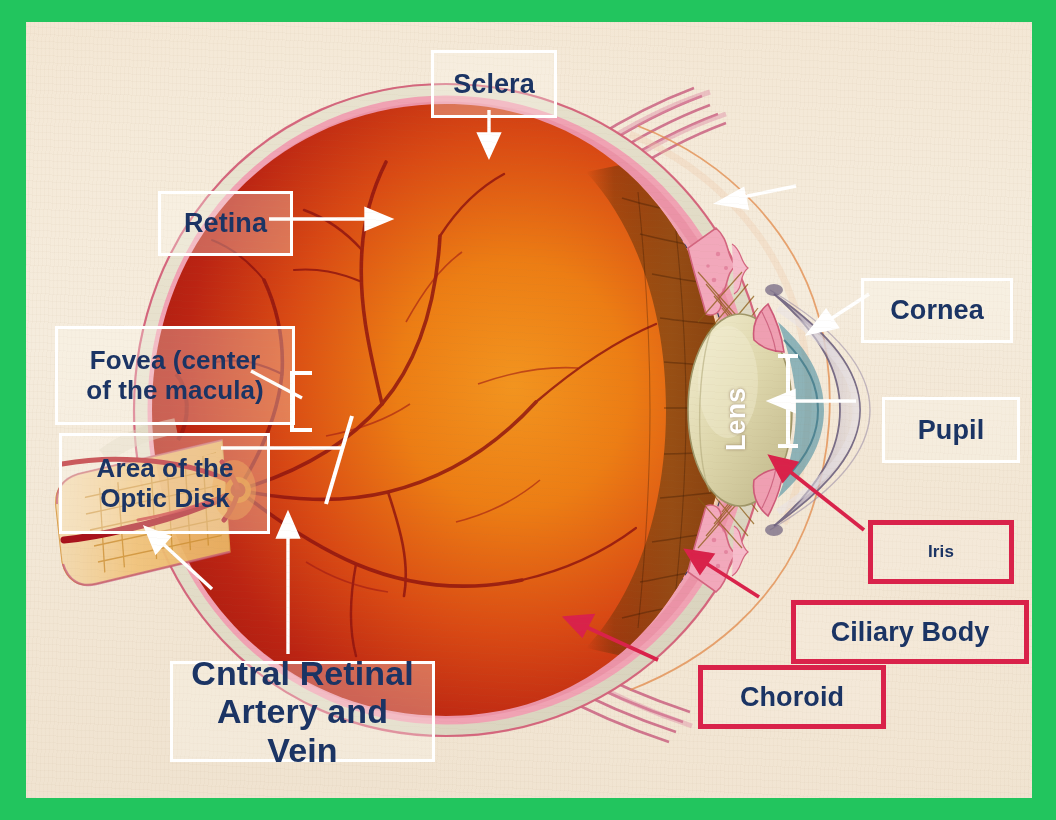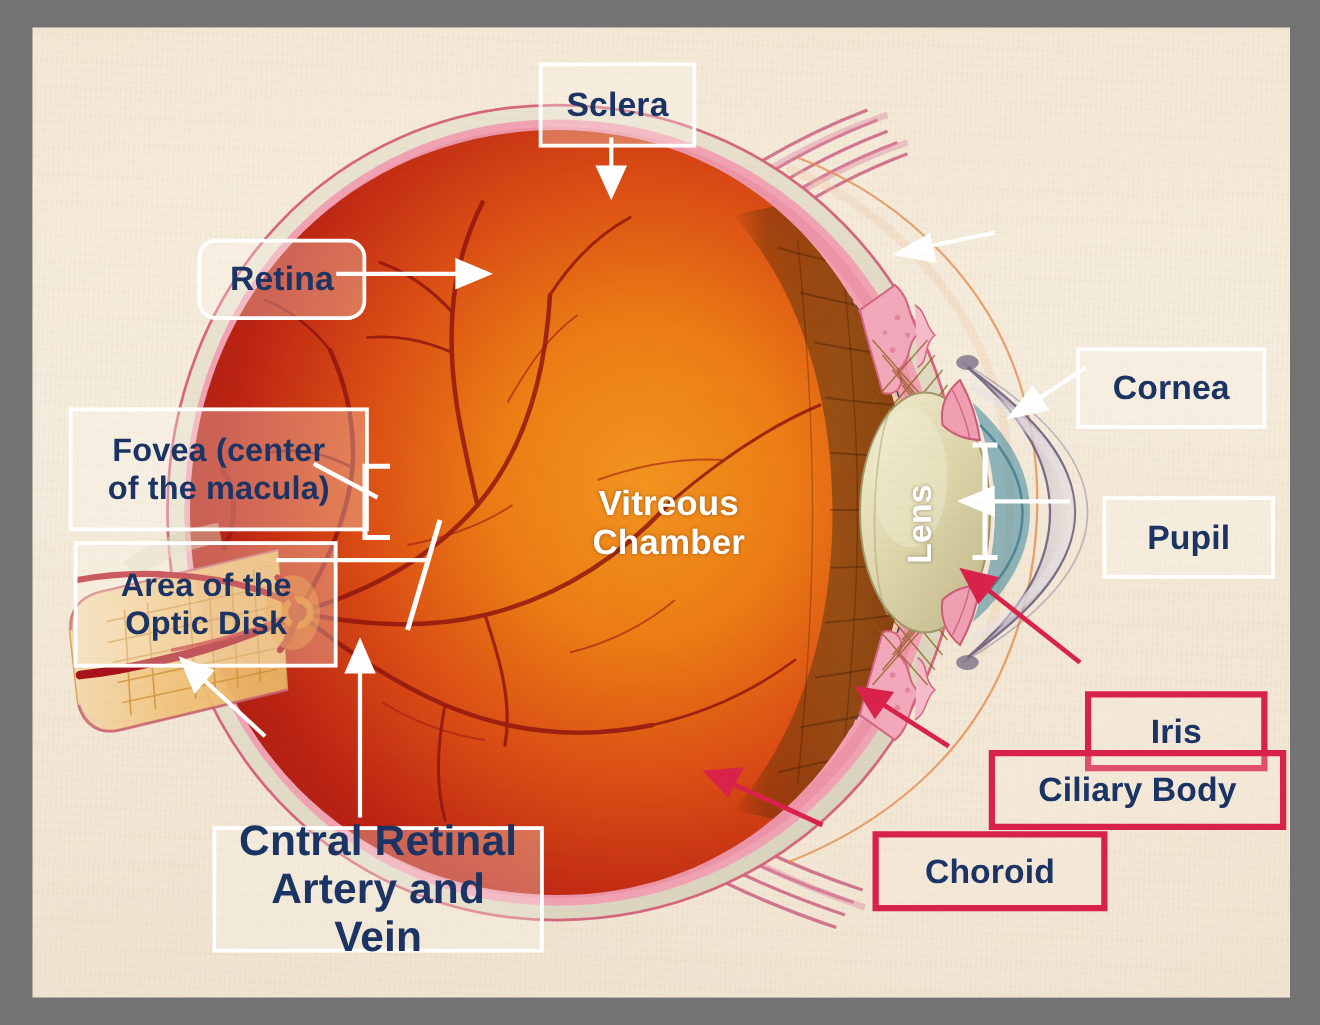--- a/index.html
+++ b/index.html
@@ -5,21 +5,21 @@
 <style>
   html,body{margin:0;padding:0;background:#3f4a6b;}
   body{
     font-family:"Liberation Sans", sans-serif;
     -webkit-font-smoothing:antialiased;
   }
   #stage{
     position:relative;
     width:1056px; height:820px;
     box-sizing:border-box;
-    background:#737373;
+    background:#22c55e;
     padding:22px 24px 22px 26px;
     overflow:hidden;
   }
   #paper{
     position:relative;
     width:100%; height:100%;
     background:
       radial-gradient(ellipse 70% 60% at 30% 25%, #f6ecdc 0%, rgba(246,236,220,0) 62%),
       radial-gradient(ellipse 80% 70% at 78% 78%, #f3e7d5 0%, rgba(243,231,213,0) 60%),
       linear-gradient(176deg,#f3e6d3 0%,#f5ecdd 38%,#f2e6d4 70%,#efe2cf 100%);
@@ -407,41 +407,39 @@
         <polygon points="661,529 686,533 674,550"></polygon>
 
         <line x1="632" y1="638" x2="558" y2="604"></line>
         <polygon points="540,596 566,594 556,613"></polygon>
       </g>
     </svg>
 
     <div class="lbl white" style="left:405px;top:28px;width:98px;height:52px;font-size:27px;">Sclera</div>
 
 
-    <div class="lbl white" style="left:132px;top:169px;width:107px;height:49px;font-size:27px;border-radius:15px;">Retina</div>
+    <div class="lbl white" style="left:132px;top:169px;width:107px;height:49px;font-size:27px;">Retina</div>
 
     <div class="lbl white" style="left:29px;top:304px;width:212px;height:83px;font-size:26px;">Fovea (center
 of the macula)</div>
 
     <div class="lbl white" style="left:835px;top:256px;width:124px;height:49px;font-size:27px;">Cornea</div>
 
     <div class="lbl white" style="left:856px;top:375px;width:110px;height:50px;font-size:27px;">Pupil</div>
 
     <div class="lbl white" style="left:33px;top:411px;width:182px;height:85px;font-size:26px;padding-left:12px;">Area of the
 Optic Disk</div>
 
 
     <div class="lbl white" style="left:144px;top:639px;width:237px;height:85px;font-size:34px;">Cntral Retinal
 Artery and Vein</div>
 
-    <div class="lbl plain" style="left:420px;top:359px;width:178px;height:74px;font-size:28px;">Vitreous
-Chamber</div>
 
     <div class="lbl plain vertical" style="left:694px;top:355px;width:32px;height:84px;font-size:27px;">Lens</div>
 
-    <div class="lbl crimson" style="left:842px;top:498px;width:110px;height:48px;font-size:27px;margin-top:33px;">Iris</div>
+    <div class="lbl crimson" style="left:842px;top:498px;width:110px;height:48px;font-size:17px;">Iris</div>
 
     <div class="lbl crimson" style="left:765px;top:578px;width:202px;height:48px;font-size:27px;">Ciliary Body</div>
 
     <div class="lbl crimson" style="left:672px;top:643px;width:152px;height:48px;font-size:27px;">Choroid</div>
 
   </div>
 </div>
 
 </body></html>

